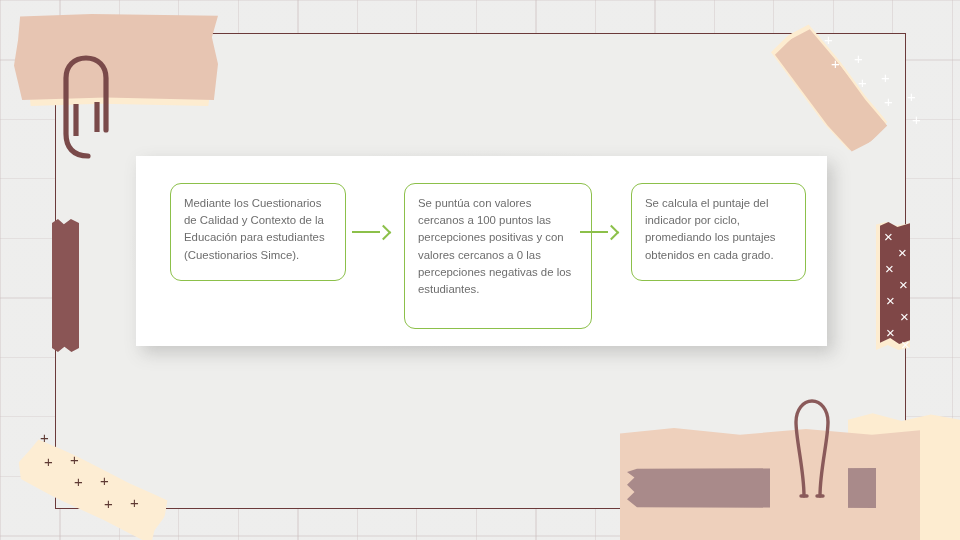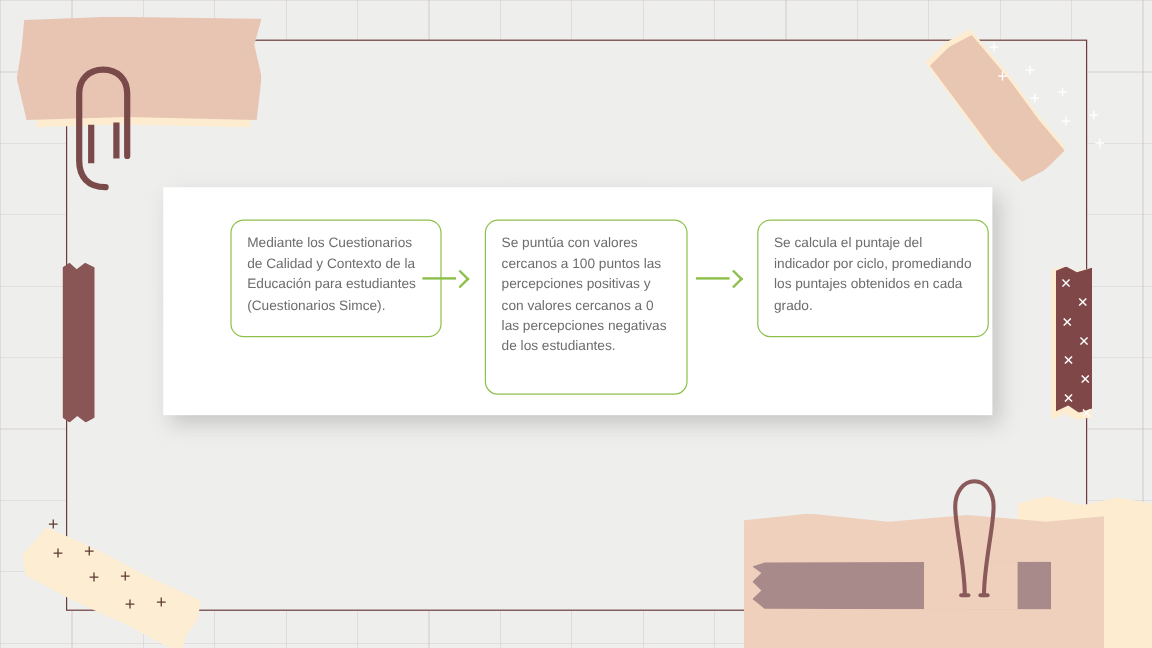--- a/index.html
+++ b/index.html
@@ -98,23 +98,23 @@
     position: absolute;
     box-sizing: border-box;
     border: 1.7px solid #8cc04a;
     border-radius: 11px;
     background: #ffffff;
     color: #6d6d6d;
     font-size: 11.4px;
     line-height: 17.2px;
     padding: 11px 13px 9px 13px;
   }
-  .fbox-1 { left: 34px;  top: 27px;  width: 176px; height: 98px; margin-left: 22px; }
-  .fbox-2 { left: 268px; top: 27px;  width: 169px; height: 146px; }
-  .fbox-3 { left: 495px; top: 27px;  width: 193px; height: 98px; }
+  .fbox-1 { left: 34px;  top: 27px;  width: 176px; height: 98px; }
+  .fbox-2 { left: 268px; top: 27px;  width: 188px; height: 146px; }
+  .fbox-3 { left: 495px; top: 27px;  width: 175px; height: 98px; }
 
   
   .arrow {
     position: absolute;
     height: 14px;
     width: 38px;
   }
   .arrow .shaft {
     position: absolute;
     left: 0; top: 6px;

